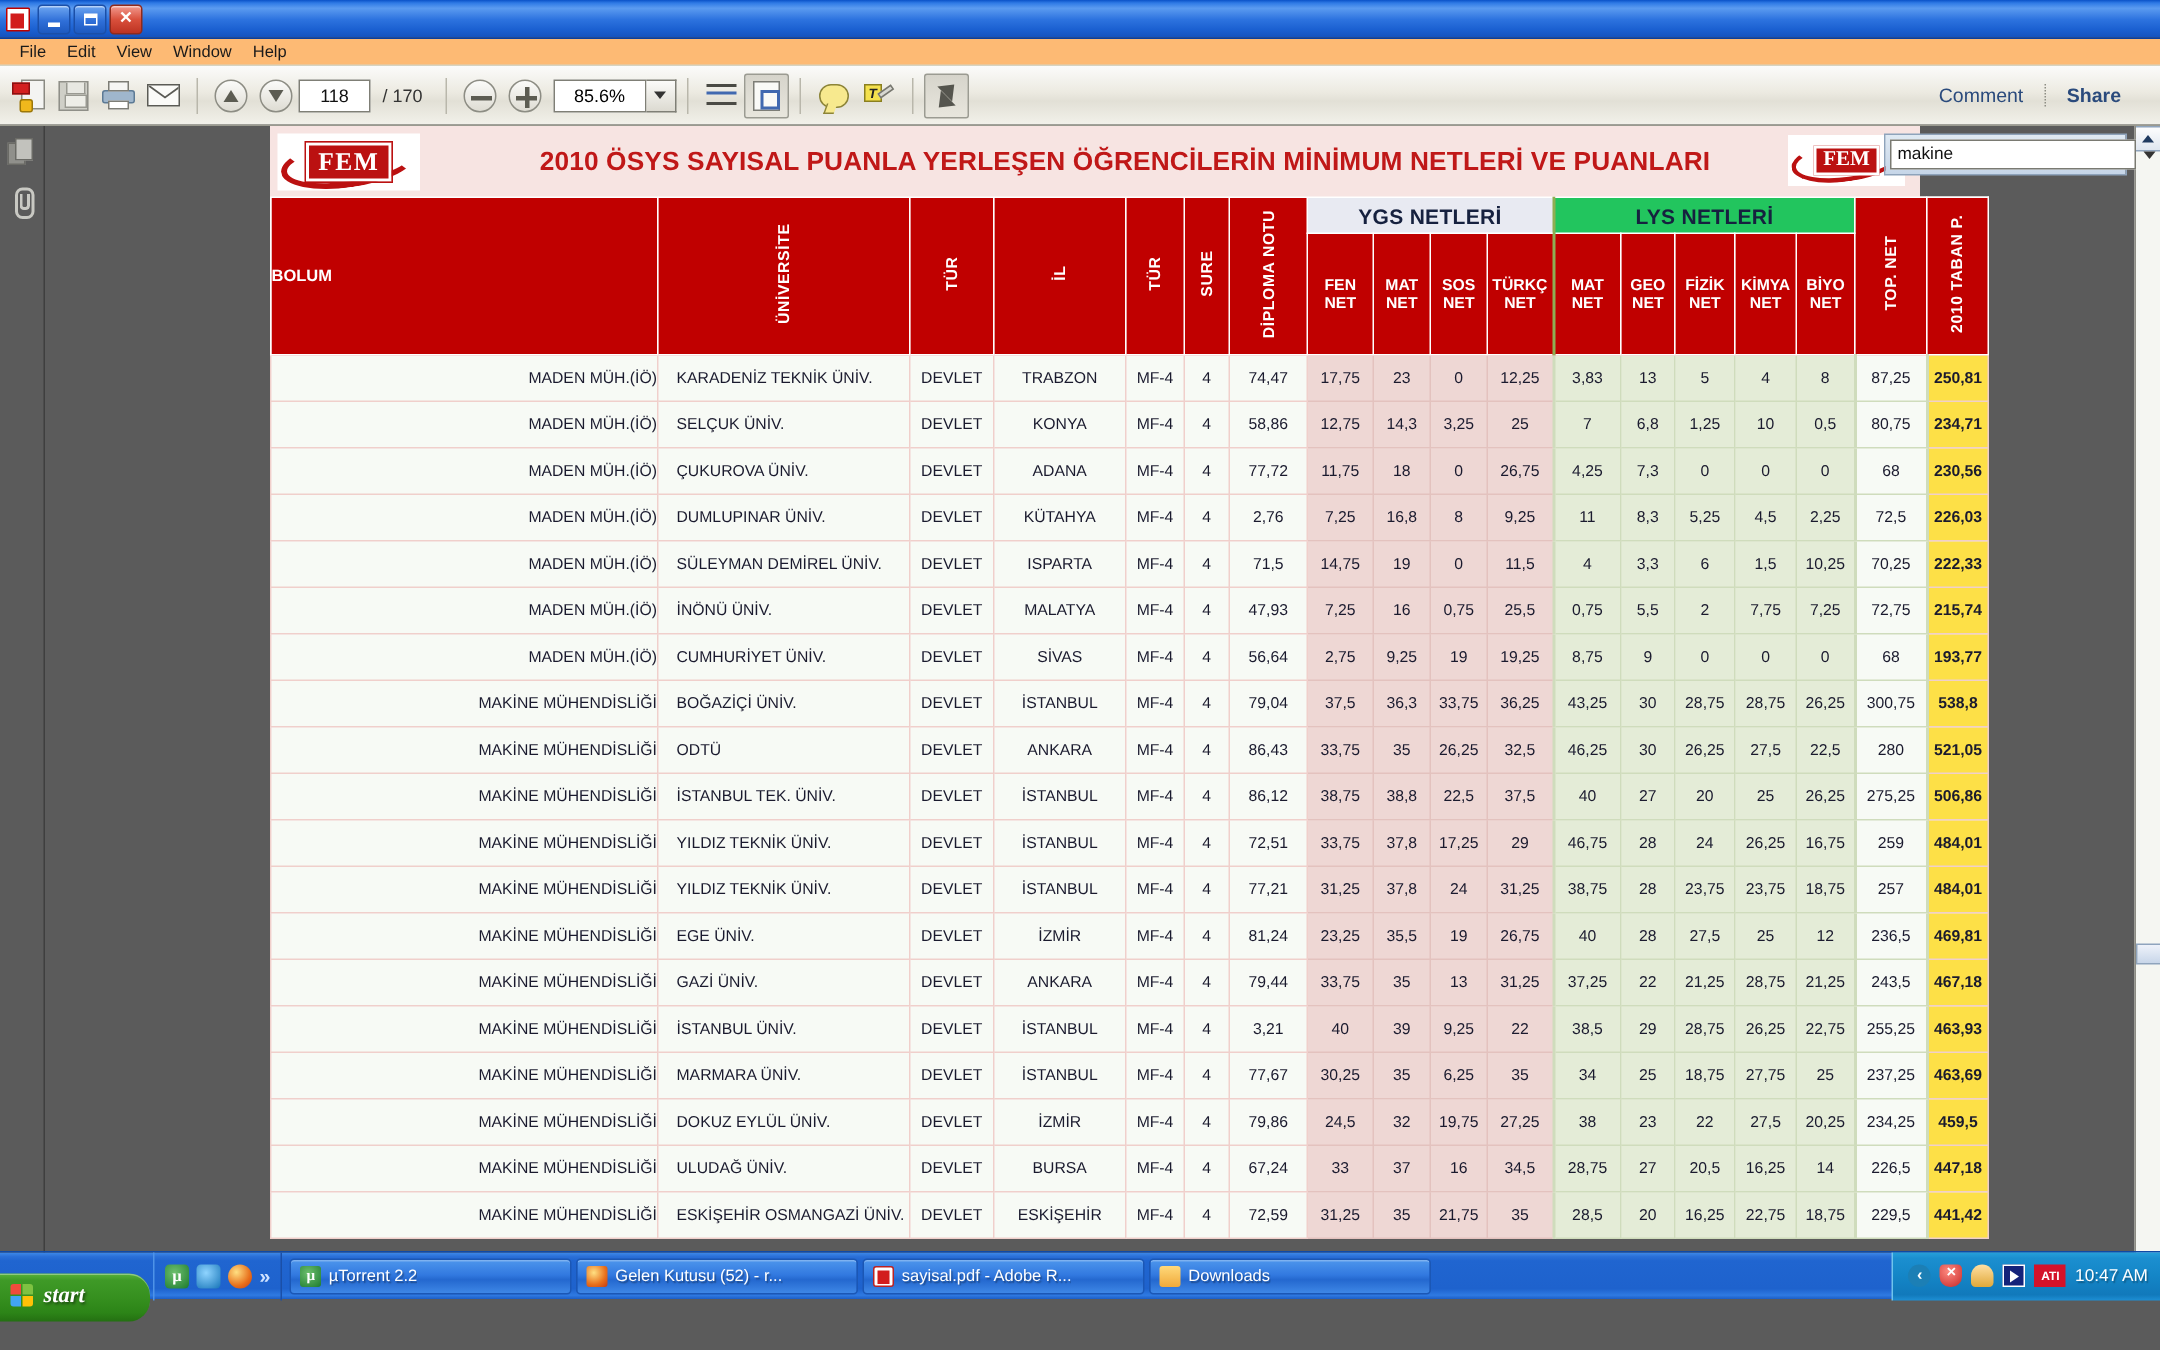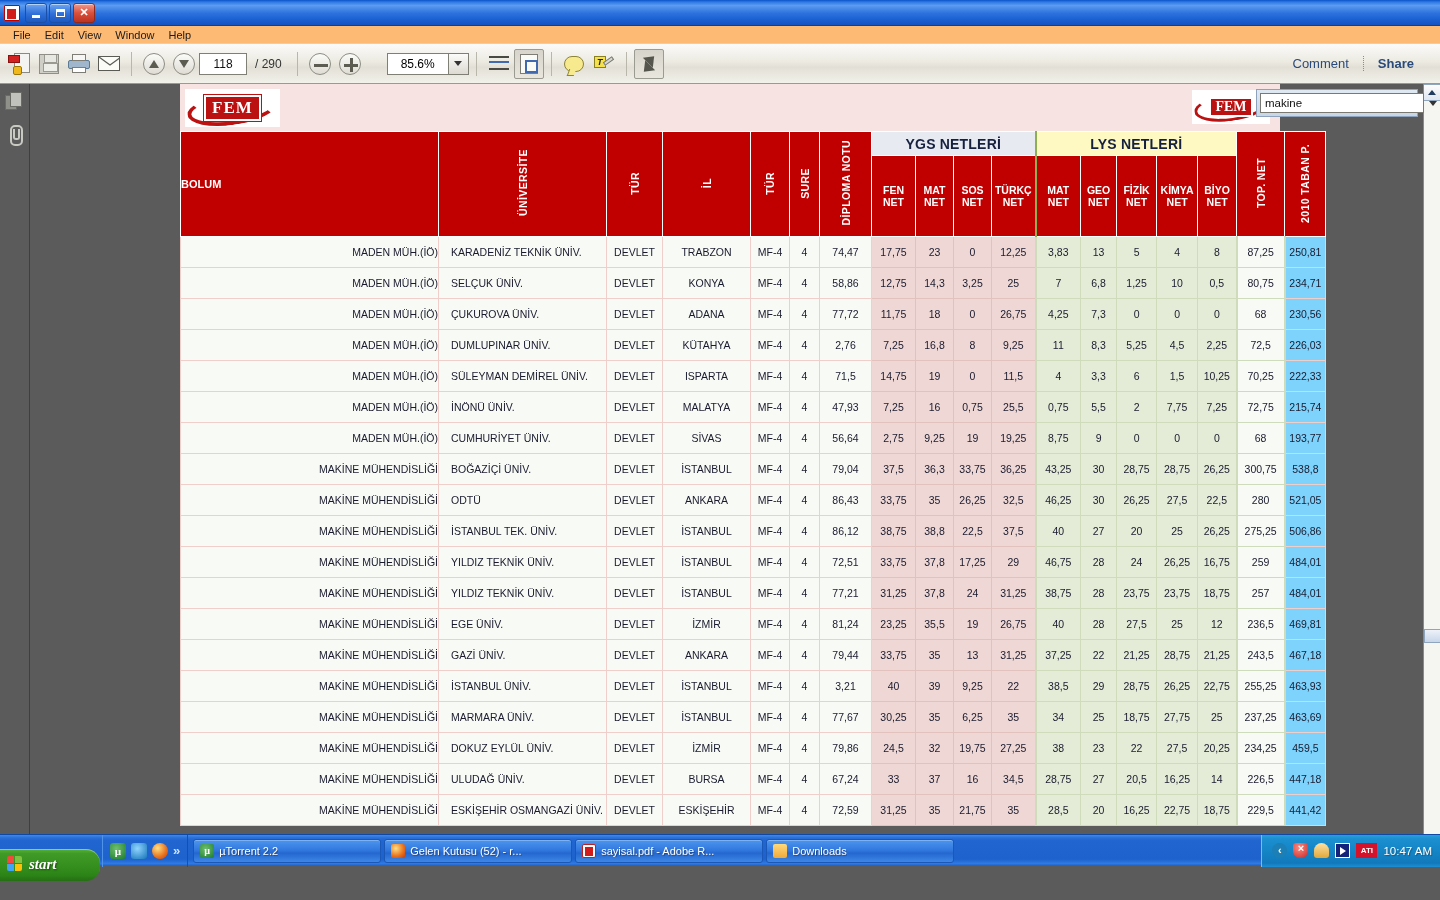--- a/index.html
+++ b/index.html
@@ -156,33 +156,33 @@
 
   thead th{
     background:#c00000;color:#fff;font-size:10.5px;font-weight:bold;
     border:1px solid #fff;vertical-align:middle;
   }
   th.vert{height:105px;}
   th.vert .rot{writing-mode:vertical-rl;transform:rotate(180deg);white-space:nowrap;letter-spacing:.4px;}
   th.bolum{text-align:left;padding-left:12px;font-size:11px;}
   th.grp{height:24px;font-size:14px;font-weight:bold;border:1px solid #fff;letter-spacing:.2px;}
   th.grp.ygs{background:#e8eaf2;color:#16213f;}
-  th.grp.lys{background:#fef9c3;color:#16213f;}
+  th.grp.lys{background:#22c55e;color:#16213f;}
   th.sub{height:81px;}
 
   tbody td{
     font-size:10.5px;color:#1a1a2e;text-align:center;height:31px;
     background:#f7faf5;border:1px solid #f0cfcb;
   }
   tbody td.bolum{text-align:right;padding-left:12px;font-size:10.5px;}
   tbody td.univ{text-align:left;padding-left:12px;font-size:10.5px;}
   tbody td.ygs{background:#eed7d4;border-color:#e3c2be;}
   tbody td.lys{background:#e4ecd7;border-color:#cfdcbc;}
   tbody td.topnet{background:#f7faf5;border-color:#cfdcbc;}
-  tbody td.taban{font-weight:normal;background:#7dd3fc;border-color:#f0cfcb;}
+  tbody td.taban{font-weight:bold;background:#fde047;border-color:#f0cfcb;}
   td.lysfirst{border-left:2px solid #8fae52;}
   td.lyslast{border-right:2px solid #8fae52;}
   td.topnetlast{border-right:2px solid #8fae52;}
   th.lysfirst{border-left:2px solid #8fae52;}
 
   
   #searchpop{
     position:absolute;right:22px;top:5px;width:162px;height:28px;
     background:linear-gradient(to bottom,#dfe9f3,#c6d6e8);
     border:1px solid #8ea3bb;display:flex;align-items:center;padding:0 3px;gap:2px;z-index:40;
@@ -333,36 +333,36 @@
     <span class="arrowbtn">
         <i class="tri tri-up"></i>
       </span>
   </div>
   <div class="tbtn">
     <span class="arrowbtn">
         <i class="tri tri-down"></i>
       </span>
   </div>
   <div class="pagebox">118</div>
-  <div class="pagetot">/  290</div>
+  <div class="pagetot">/  170</div>
 
   <div class="tbsep"></div>
 
   <div class="tbtn">
     <span class="circbtn">
         <i class="h"></i>
       </span>
   </div>
   <div class="tbtn">
     <span class="circbtn">
         <i class="h"></i>
         <i class="v"></i>
       </span>
   </div>
-  <div style="display:flex;align-items:center;margin-left:22px;">
+  <div style="display:flex;align-items:center;margin-left:4px;">
     <div class="zoombox">85.6%</div>
     <div class="zoomdd">
         <i class="cdown"></i>
       </div>
   </div>
 
   <div class="tbsep"></div>
 
   <div class="tbtn">
     <span class="ic-fitw">
@@ -414,20 +414,21 @@
 
   <div id="docarea">
 
     <div id="pagesheet">
 
       <div id="banner">
         <div id="logo">
           <span class="swoosh"></span>
           <span class="femtext">FEM</span>
         </div>
+        <div id="bannertitle">2010 ÖSYS SAYISAL PUANLA YERLEŞEN ÖĞRENCİLERİN MİNİMUM NETLERİ VE PUANLARI</div>
         <div id="logo2">
           <span class="swoosh"></span>
           <span class="femtext">FEM</span>
         </div>
       </div>
 
       <table class="pdftable">
         <colgroup>
           <col style="width:258px">
             <col style="width:168px">

